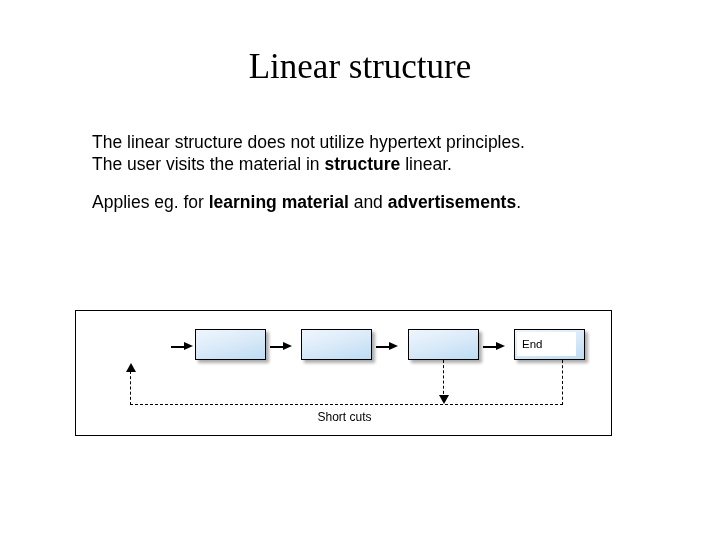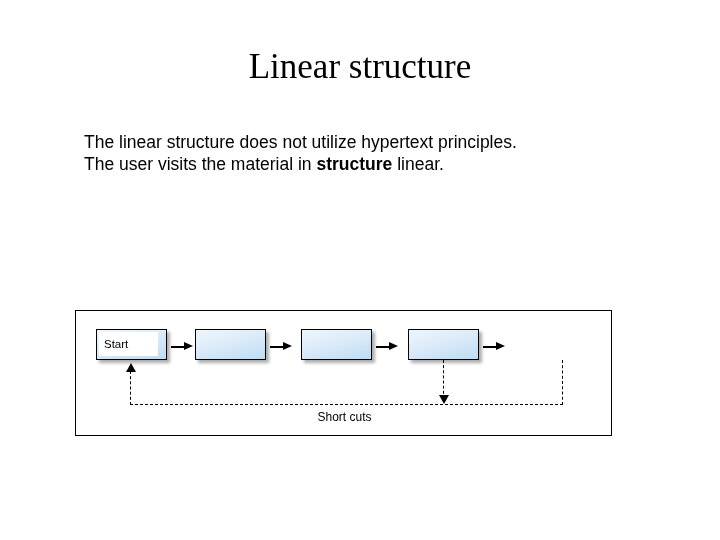--- a/index.html
+++ b/index.html
@@ -34,21 +34,21 @@
   
   .body-block {
     position: absolute;
     left: 76px;
     top: 131px;
     width: 600px;
   }
   .para {
     font-size: 17.5px;
     line-height: 22px;
-    margin: 0 0 16px 8px;
+    margin: 0 0 16px 16px;
     white-space: nowrap;
   }
   .para:last-child { margin-bottom: 0; }
   .para b { font-weight: bold; }
 
   
   .diagram-frame {
     position: absolute;
     left: 75px;
     top: 310px;
@@ -198,36 +198,39 @@
 
 <div class="slide-title">Linear structure</div>
 
 <div class="body-block">
 
   <p class="para">
     <span>The linear structure does not utilize hypertext principles.</span><br>
     <span>The user visits the material in </span><b>structure</b><span> linear.</span>
   </p>
 
+  <p class="para">
+    <span>Applies eg. for </span><b>learning material</b><span> and </span><b>advertisements</b><span>.</span>
+  </p>
 
 
 </div>
 
 <div class="diagram-frame">
 
-  <div class="flow-box b1">
-    <div class="box-label-plate">
-      <span>Start</span>
-    </div>
-  </div>
 
   <div class="flow-box b2"></div>
   <div class="flow-box b3"></div>
   <div class="flow-box b4"></div>
 
+  <div class="flow-box b5">
+    <div class="box-label-plate">
+      <span>End</span>
+    </div>
+  </div>
 
   <div class="arrow a1">
     <div class="shaft"></div>
     <div class="head"></div>
   </div>
   <div class="arrow a2">
     <div class="shaft"></div>
     <div class="head"></div>
   </div>
   <div class="arrow a3">

